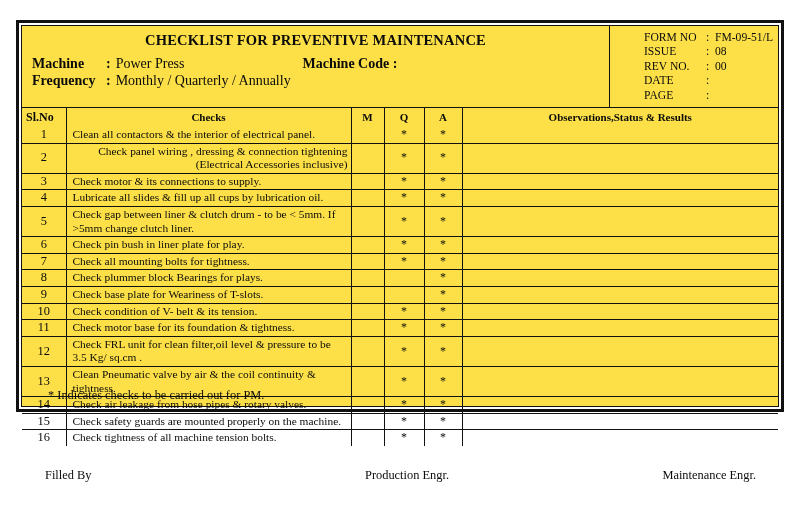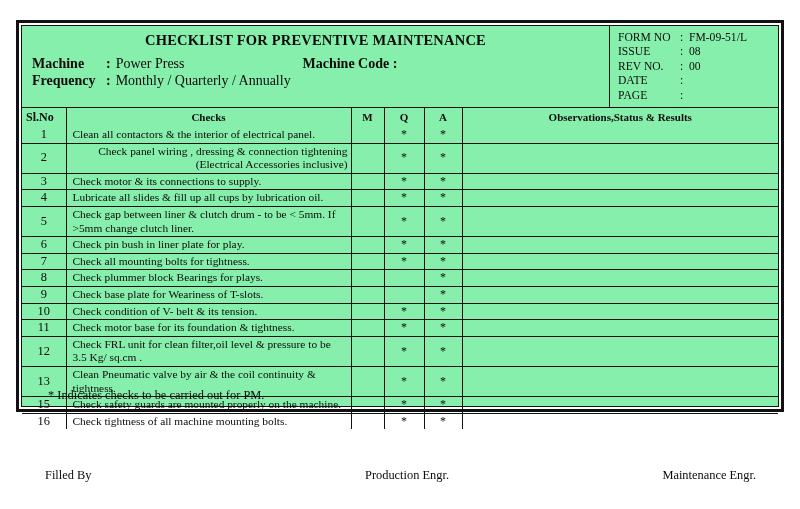--- a/index.html
+++ b/index.html
@@ -33,21 +33,21 @@
     background: #fff;
   }
   .inner-frame {
     position: absolute;
     left: 2px;
     top: 2px;
     right: 2px;
     bottom: 2px;
     border: 1px solid #111;
     box-sizing: border-box;
-    background: #86efac;
+    background: #fde047;
     display: flex;
     flex-direction: column;
   }
 
   
   .header-band {
     display: flex;
     border-bottom: 1px solid #111;
     flex: 0 0 auto;
   }
@@ -93,20 +93,21 @@
 
   .header-right {
     flex: 0 0 160px;
     padding: 5px 0 4px 8px;
     font-size: 11.6px;
     line-height: 14.4px;
   }
   .fr-row {
     display: flex;
     white-space: nowrap;
+    margin-left: 26px;
   }
   .fr-key { width: 62px; display: inline-block; }
   .fr-sep { width: 9px; display: inline-block; }
   .fr-val { }
 
   
   .tbl {
     width: 100%;
     border-collapse: collapse;
     table-layout: fixed;
@@ -360,30 +361,38 @@
             <tr class="r2">
               <td class="c-sl">13</td>
               <td class="c-chk" style="white-space: pre-line;">Clean Pneumatic valve by air &amp; the coil continuity &amp;
 tightness.</td>
               <td class="c-mark"></td>
               <td class="c-mark">*</td>
               <td class="c-mark">*</td>
               <td class="c-obs"></td>
             </tr>
             <tr class="r1">
+              <td class="c-sl">14</td>
+              <td class="c-chk" style="white-space: pre-line;">Check air leakage from hose pipes &amp; rotary valves.</td>
+              <td class="c-mark"></td>
+              <td class="c-mark">*</td>
+              <td class="c-mark">*</td>
+              <td class="c-obs"></td>
+            </tr>
+            <tr class="r1">
               <td class="c-sl">15</td>
               <td class="c-chk" style="white-space: pre-line;">Check safety guards are mounted properly on the machine.</td>
               <td class="c-mark"></td>
               <td class="c-mark">*</td>
               <td class="c-mark">*</td>
               <td class="c-obs"></td>
             </tr>
             <tr class="r1">
               <td class="c-sl">16</td>
-              <td class="c-chk" style="white-space: pre-line;">Check tightness of all machine mounting bolts.</td>
+              <td class="c-chk" style="white-space: pre-line;">Check tightness of all machine tension bolts.</td>
               <td class="c-mark"></td>
               <td class="c-mark">*</td>
               <td class="c-mark">*</td>
               <td class="c-obs"></td>
             </tr>
           </tbody>
       </table>
 
     </div>
   </div>

